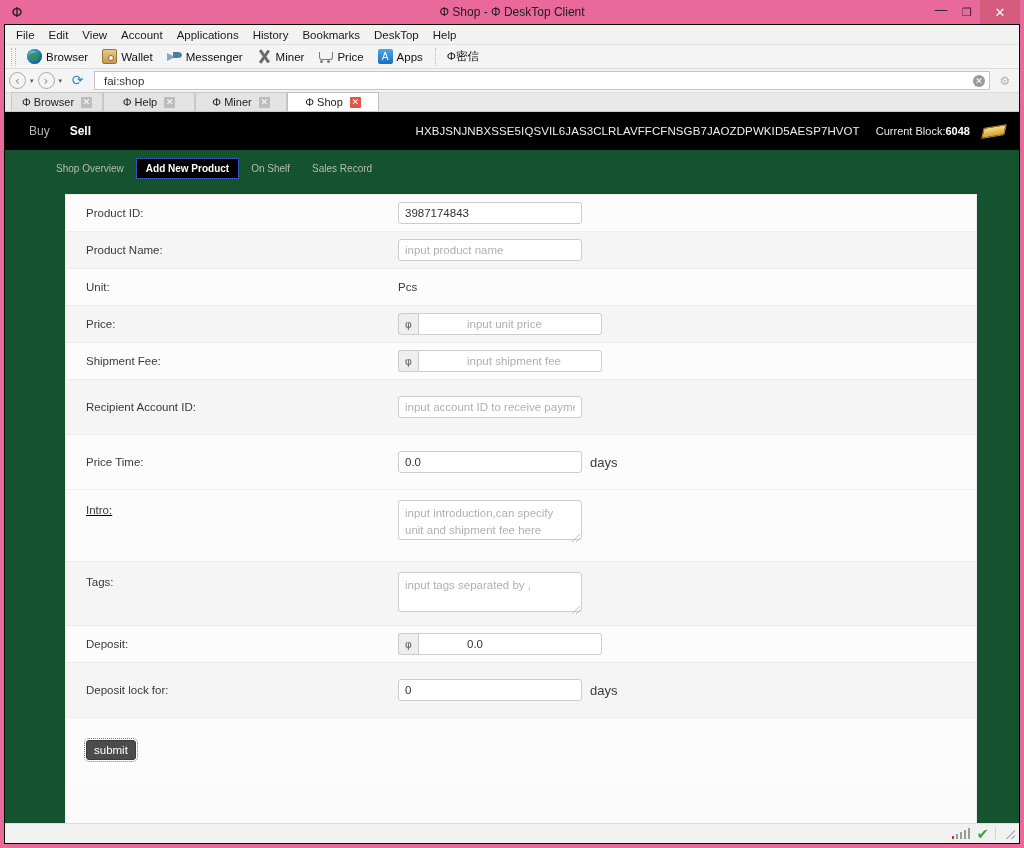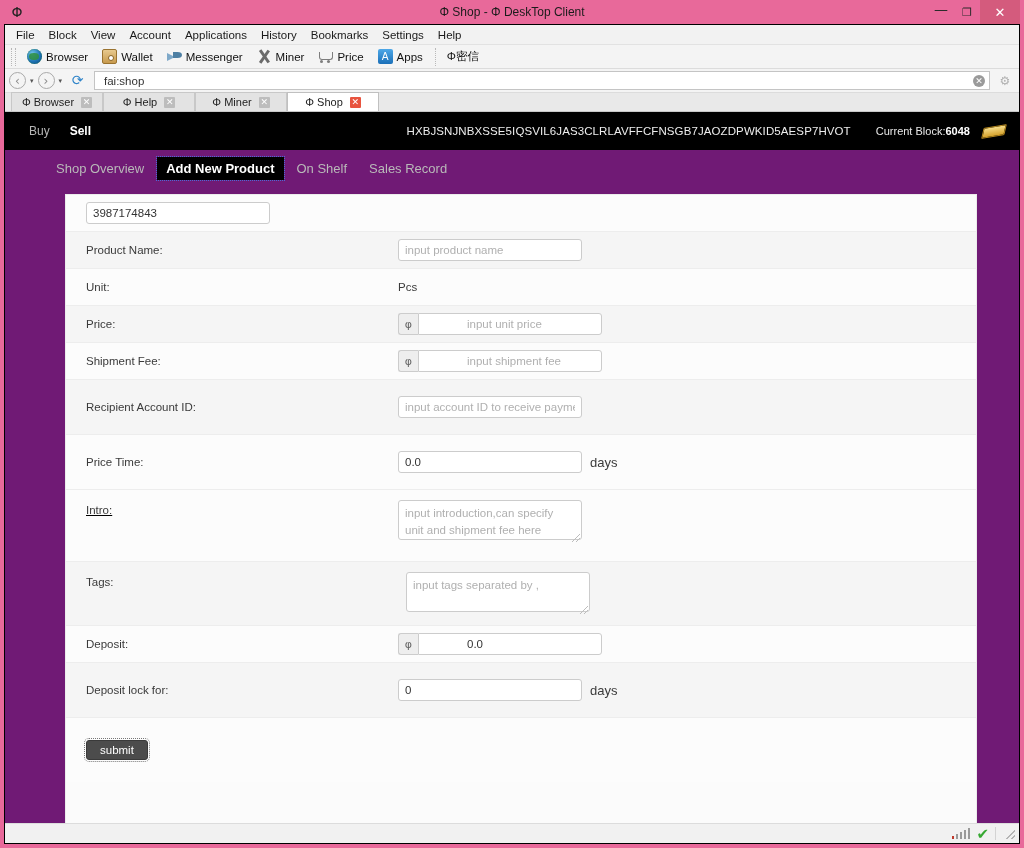--- a/index.html
+++ b/index.html
@@ -213,59 +213,59 @@
     width: 11px; height: 11px; font-size: 9px;
     display: flex; align-items: center; justify-content: center;
     background: #bdbdbd; color: #fff; border-radius: 1px;
     font-family: "DejaVu Sans", sans-serif;
   }
   .btab.active .x { background: #e8543f; }
 
   
   .page {
     flex: 1 1 auto; min-height: 0;
-    background: #701a75;
+    background: #14532d;
     display: flex; flex-direction: column;
     overflow: hidden;
   }
   .topnav {
     height: 38px; flex: 0 0 38px;
     background: #000;
     display: flex; align-items: center;
     padding: 0 14px;
     color: #fff;
   }
   .topnav .navlink {
     font-size: 12px; padding: 0 10px; color: #b6b6b6;
   }
   .topnav .navlink.active { color: #fff; font-weight: bold; }
   .topnav .addr {
     margin-left: auto;
     font-size: 11.5px; color: #ededed; letter-spacing: .1px;
   }
   .topnav .block {
-    margin-left: 25px; font-size: 11px; color: #e8e8e8;
+    margin-left: 16px; font-size: 11px; color: #e8e8e8;
   }
   .topnav .block b { color: #fff; }
   .gold {
     display: inline-block; width: 22px; height: 11px;
     margin-left: 10px; vertical-align: -2px;
     background: linear-gradient(#f6dc8a, #d5a22c);
     border: 1px solid #b98a1e;
     transform: skewX(-22deg) rotate(-10deg);
     border-radius: 1px;
   }
 
   .subnav {
     height: 30px; flex: 0 0 30px;
     display: flex; align-items: center;
     padding: 6px 0 0 42px; gap: 4px;
   }
   .subtab {
-    font-size: 13px; color: #b9b9b9;
+    font-size: 10px; color: #b9b9b9;
     padding: 4px 9px;
   }
   .subtab.active {
     background: #000; color: #fff; font-weight: bold;
     outline: 1px dotted #4a6bd6; outline-offset: 0px;
   }
 
   .panel {
     margin: 14px 42px 0 60px;
     background: #fbfbfb;
@@ -338,21 +338,21 @@
   }
 
   .submit-row {
     display: flex; align-items: center;
     padding: 22px 0 22px 20px;
     background: #fcfcfc;
   }
   .btn-submit {
     background: #4c4c4c; color: #fff;
     border: 1px solid #3a3a3a; border-radius: 3px;
-    font-size: 11.5px; padding: 3px 13px;
+    font-size: 11.5px; padding: 3px 7px;
     outline: 1px dotted #777; outline-offset: 1px;
     font-family: "Liberation Sans", sans-serif;
   }
 
   
   .statusbar {
     height: 20px; flex: 0 0 20px;
     background: #f1f1f1;
     border-top: 1px solid #dcdcdc;
     display: flex; align-items: center; justify-content: flex-end;
@@ -389,27 +389,27 @@
       <div class="tb-btn min">—</div>
       <div class="tb-btn">❐</div>
       <div class="tb-btn close">✕</div>
     </div>
   </div>
 
   <div class="client">
 
     <div class="menubar">
       <div class="mi">File</div>
-      <div class="mi">Block</div>
+      <div class="mi">Edit</div>
       <div class="mi">View</div>
       <div class="mi">Account</div>
       <div class="mi">Applications</div>
       <div class="mi">History</div>
       <div class="mi">Bookmarks</div>
-      <div class="mi">Settings</div>
+      <div class="mi">DeskTop</div>
       <div class="mi">Help</div>
     </div>
 
     <div class="toolbar">
       <div class="grip"></div>
       <div class="tb-item">
         <span class="tb-ico ico-globe"></span>
         <span>Browser</span>
       </div>
       <div class="tb-item">
@@ -483,20 +483,21 @@
       <div class="subnav">
         <div class="subtab">Shop Overview</div>
         <div class="subtab active">Add New Product</div>
         <div class="subtab">On Shelf</div>
         <div class="subtab">Sales Record</div>
       </div>
 
       <div class="panel">
 
         <div class="row">
+          <div class="row-label">Product ID:</div>
           <div class="row-ctl">
             <input class="fld filled" value="3987174843" style="">
           </div>
         </div>
 
         <div class="row alt">
           <div class="row-label">Product Name:</div>
           <div class="row-ctl">
             <input class="fld" placeholder="input product name" style="">
           </div>
@@ -550,21 +551,21 @@
           <div class="row-ctl" style="align-self:flex-start;padding-top:10px;">
             <span class="ta-wrap">
               <textarea class="ta" placeholder="input introduction,can specify unit and shipment fee here" style=""></textarea>
               <span class="ta-grip"></span>
             </span>
           </div>
         </div>
 
         <div class="row alt" style="min-height:64px;">
           <div class="row-label" style="align-self:flex-start;padding-top:14px;">Tags:</div>
-          <div class="row-ctl" style="align-self:flex-start;padding-top:10px;margin-left:8px;">
+          <div class="row-ctl" style="align-self:flex-start;padding-top:10px;">
             <span class="ta-wrap">
               <textarea class="ta" placeholder="input tags separated by ," style=""></textarea>
               <span class="ta-grip"></span>
             </span>
           </div>
         </div>
 
         <div class="row">
           <div class="row-label">Deposit:</div>
           <div class="row-ctl">

